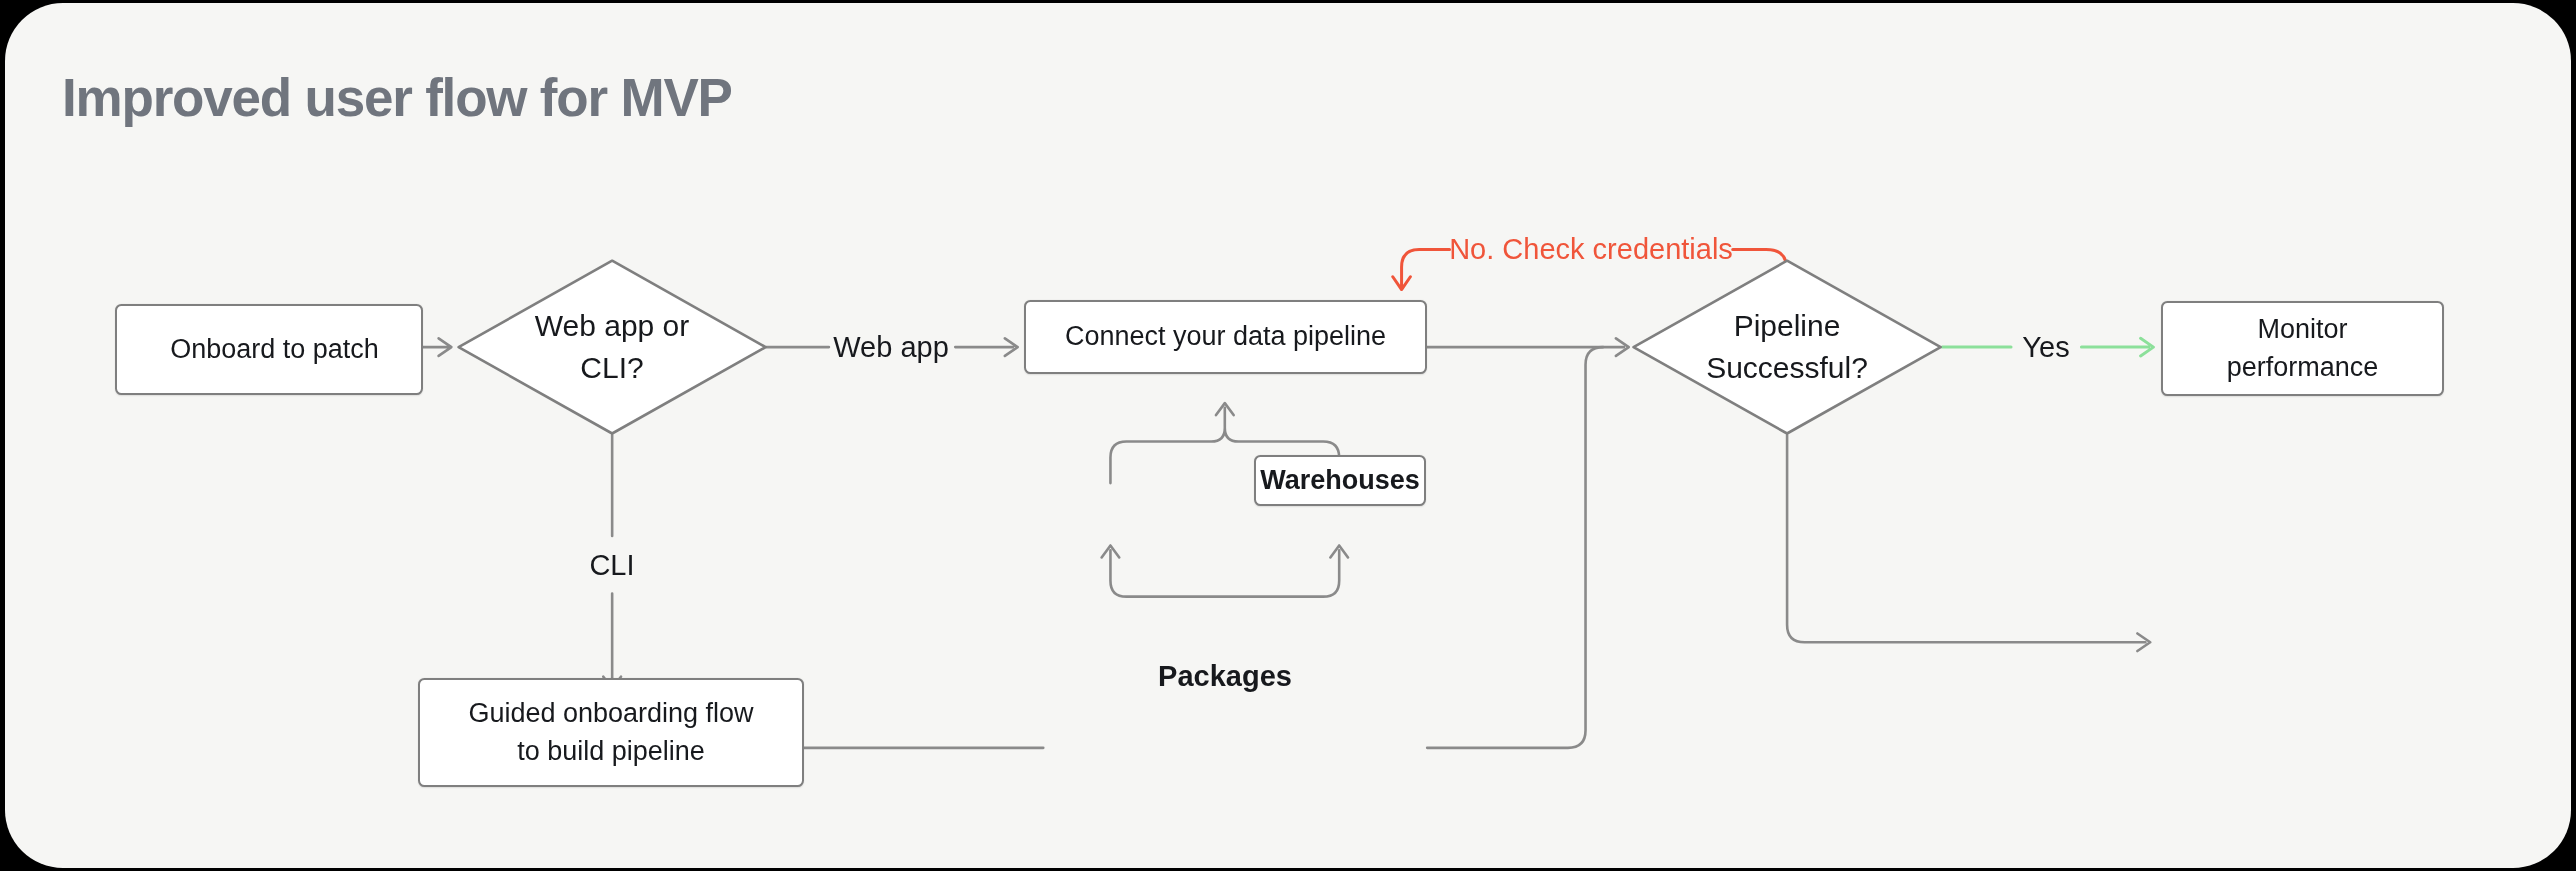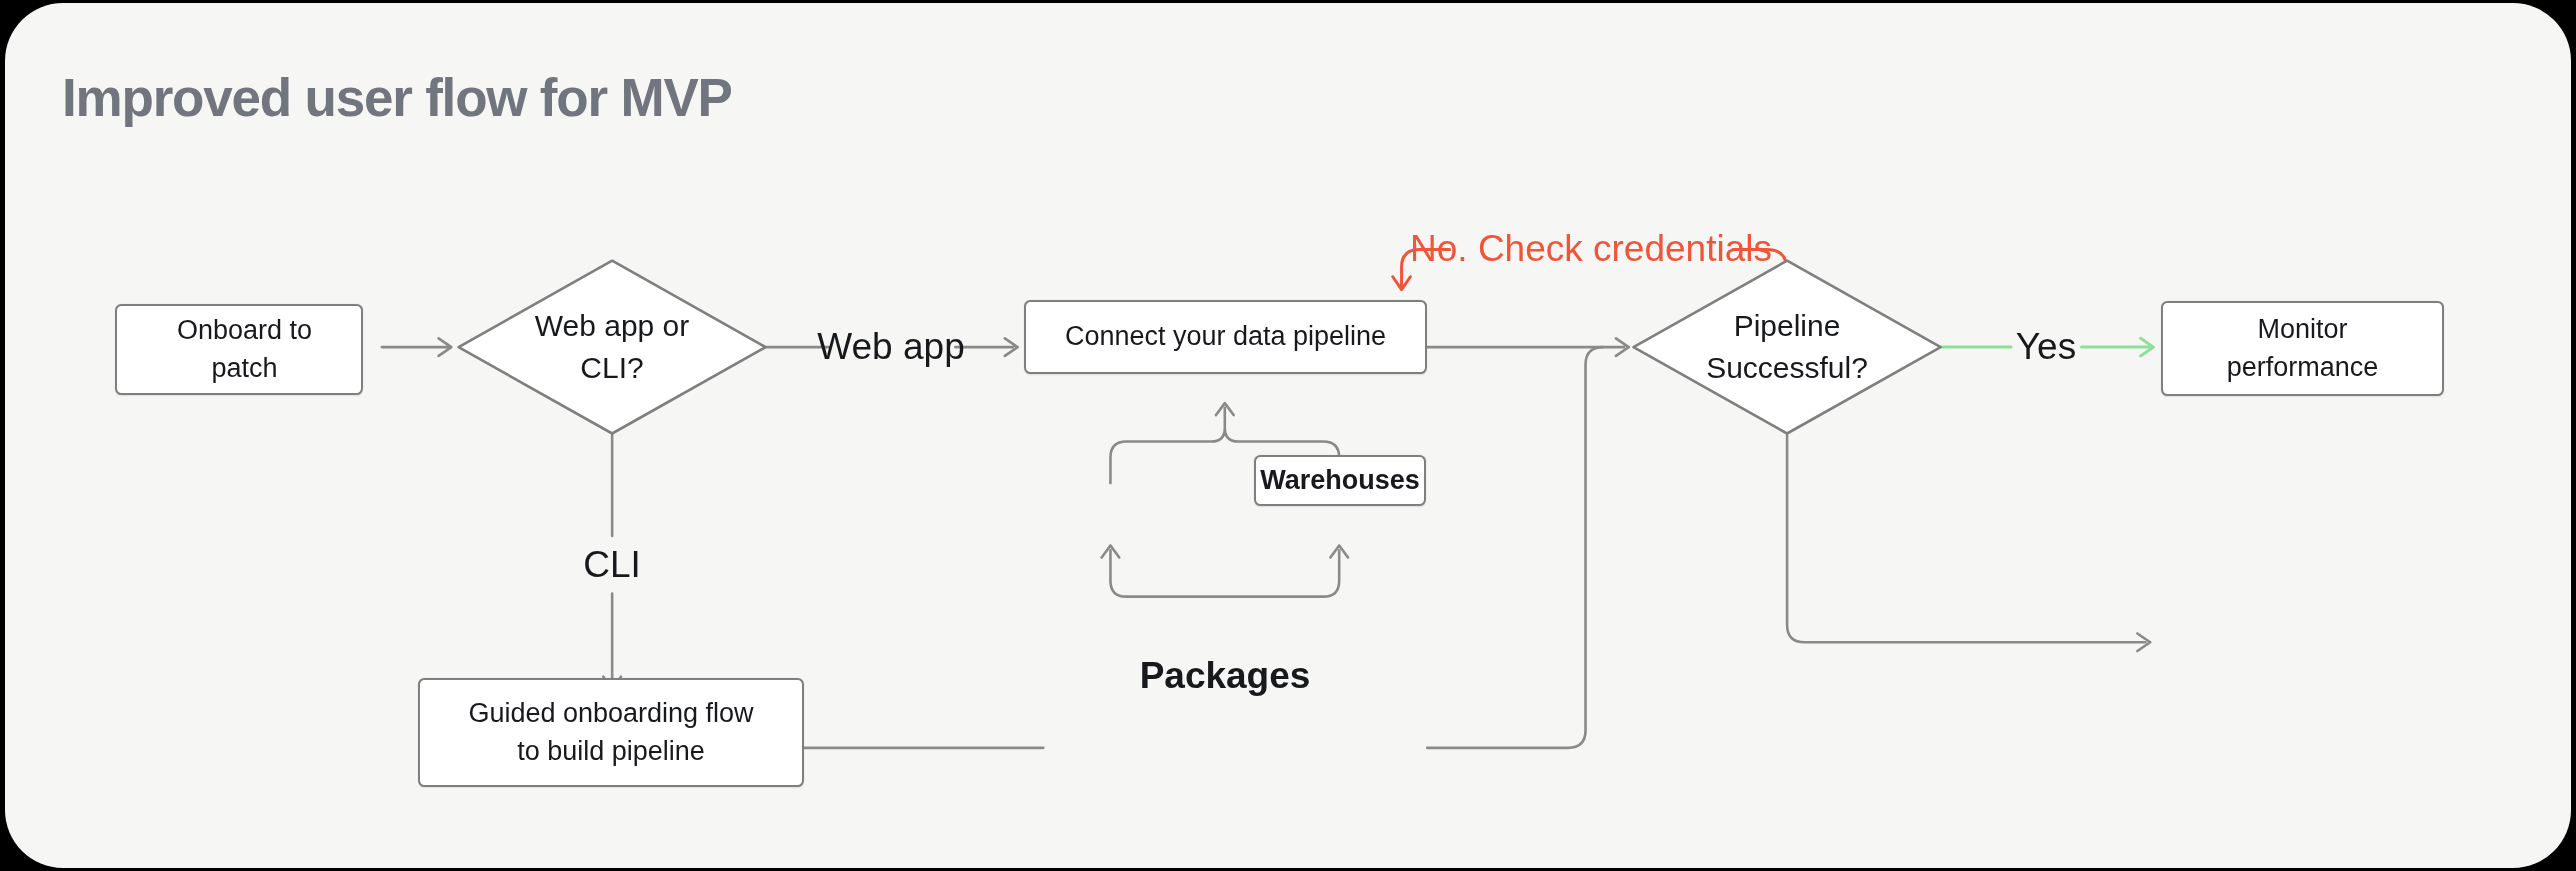--- a/index.html
+++ b/index.html
@@ -40,21 +40,21 @@
     box-shadow:0 0.8px 1.6px rgba(0,0,0,.10);
   }
   .box .inner{padding:0 22.4px;}
   .diamond-label{
     position:absolute;display:flex;align-items:center;justify-content:center;
     text-align:center;font-size:30px;color:var(--text);line-height:1.4;
     pointer-events:none;
   }
   .edge-label{
     position:absolute;transform:translate(-50%,-50%);
-    font-size:37px;color:var(--text);white-space:nowrap;
+    font-size:29px;color:var(--text);white-space:nowrap;
   }
   .edge-label.bold{font-weight:700;}
   .edge-label.red{color:var(--accent-red);font-weight:500;}
 </style>
 </head>
 <body>
 
 <div class="stage">
   <div class="card"></div>
 
@@ -86,21 +86,21 @@
 
     <path class="edge-green" d="M2428,434 H2514 M2602,434 H2686 M2676,423 L2692,434 L2676,445"></path>
 
     <path class="edge-red" d="M1812,312 H1774 Q1752,312 1752,334 V358 M1741,346 L1752,362 L1763,346
              M2166,312 H2208 Q2228,312 2232,326"></path>
 
     <polygon class="diamond" points="573,434 765,326 957,434 765,542"></polygon>
     <polygon class="diamond" points="2042,434 2234,326 2426,434 2234,542"></polygon>
   </svg>
 
-  <div class="box" style="left:115px;top:304px;width:248px;height:91px;padding-left:11px;">
+  <div class="box" style="left:115px;top:304px;width:308px;height:91px;padding-left:11px;">
     <div class="inner">Onboard to patch</div>
   </div>
 
   <div class="box" style="left:1024px;top:300px;width:403px;height:74px;">
     <div class="inner">Connect your data pipeline</div>
   </div>
 
 
   <div class="box" style="left:1254px;top:455px;width:172px;height:51px;font-weight:bold;">
     <div class="inner">Warehouses</div>

